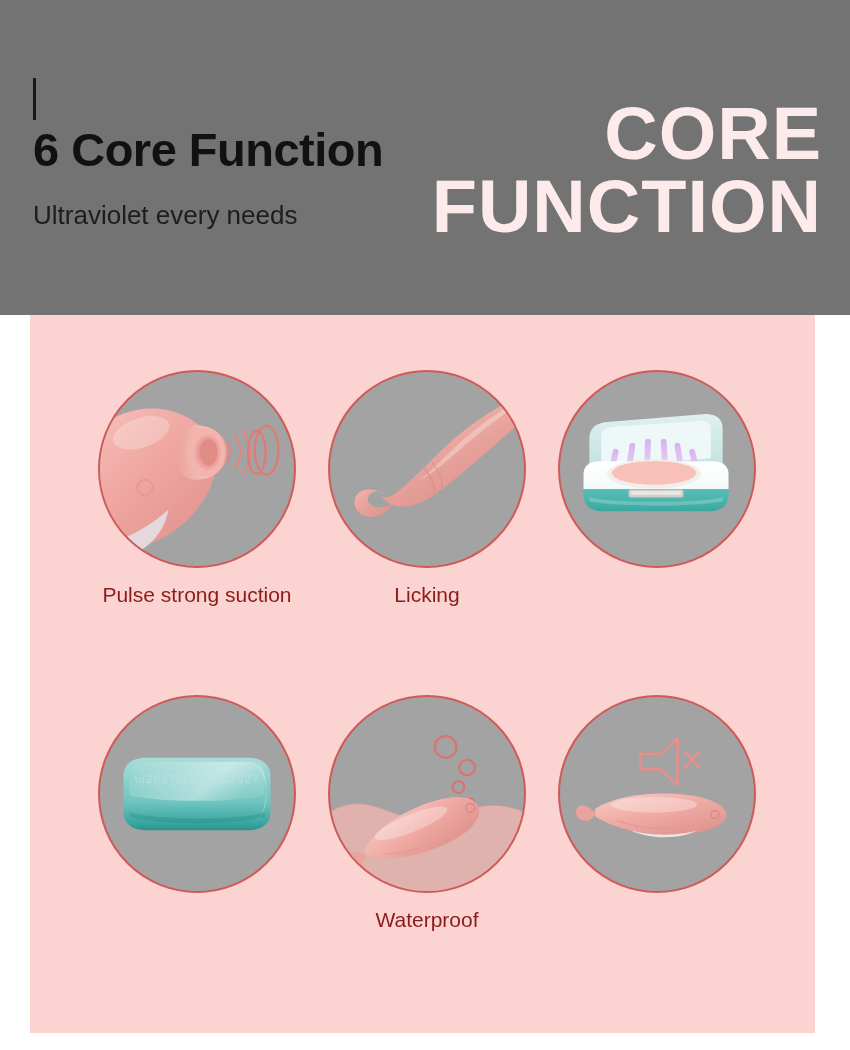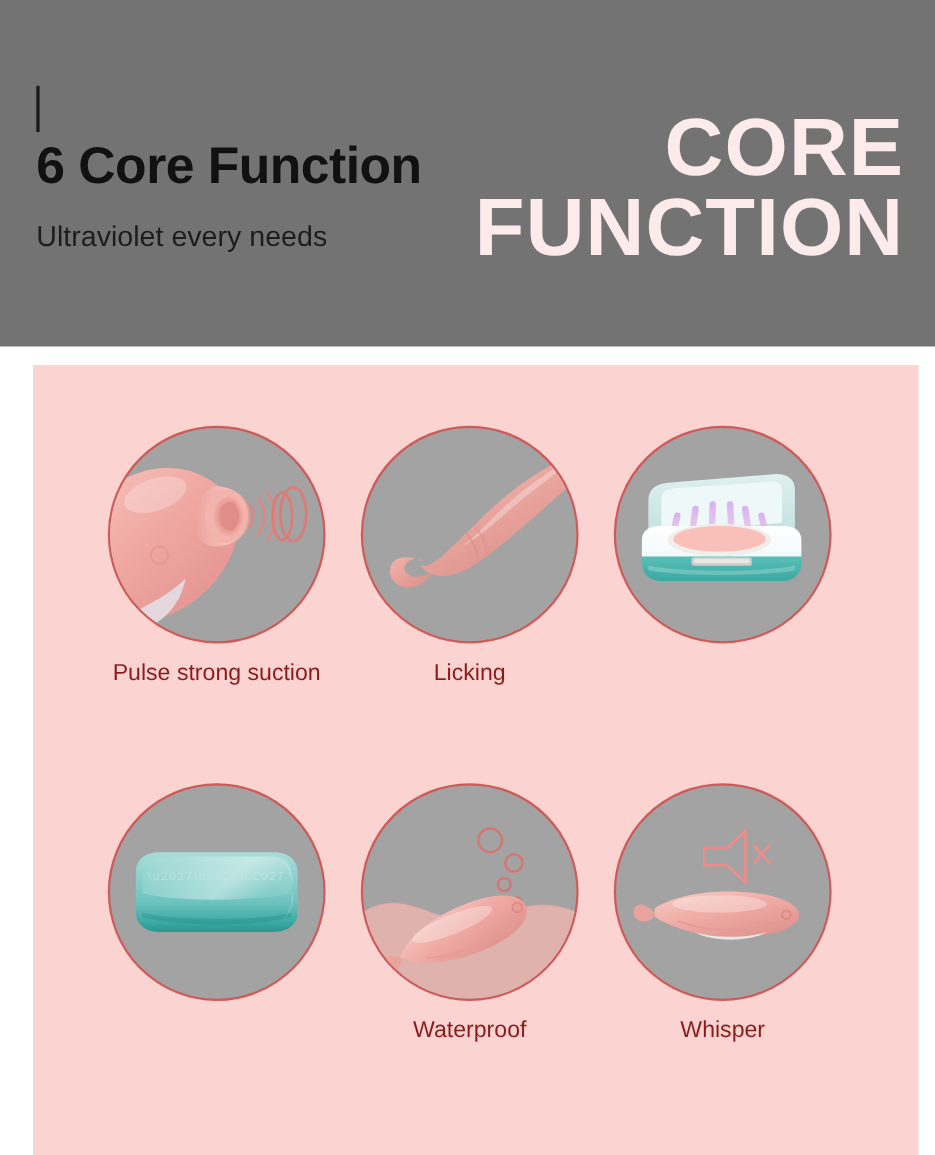--- a/index.html
+++ b/index.html
@@ -69,25 +69,24 @@
     font-size: 26px;
     line-height: 1.2;
     color: #1d1d1d;
     white-space: nowrap;
   }
 
   
   #feature-panel {
     position: absolute;
     left: 30px;
-    top: 332px;
+    top: 315px;
     width: 785px;
     height: 718px;
     background: #fbd3d0;
-    padding-left: 20px;
   }
 
   .feature-row {
     position: absolute;
     left: 0;
     width: 785px;
     height: 340px;
   }
   #feature-row-1 { top: 55px; }
   #feature-row-2 { top: 380px; }
@@ -388,18 +387,15 @@
 
           <path d="M 72 136 C 92 142 122 142 140 136 C 124 145 92 146 72 136 Z" fill="#f0eeee" opacity="0.9"></path>
 
           <path d="M 58 126 C 90 138 126 136 150 126" fill="none" stroke="#e39a94" stroke-width="1.6" opacity="0.85"></path>
 
           <ellipse cx="96" cy="110" rx="44" ry="8" fill="#ffffff" opacity="0.3"></ellipse>
 
           <circle cx="158" cy="120" r="4" fill="none" stroke="#dd8a84" stroke-width="1.5"></circle>
         </svg>
       </div>
-      <div class="feature-label">
-        <span class="lbl-line">Whisper</span>
-      </div>
     </div>
   </div>
 </div>
 
 </body></html>

